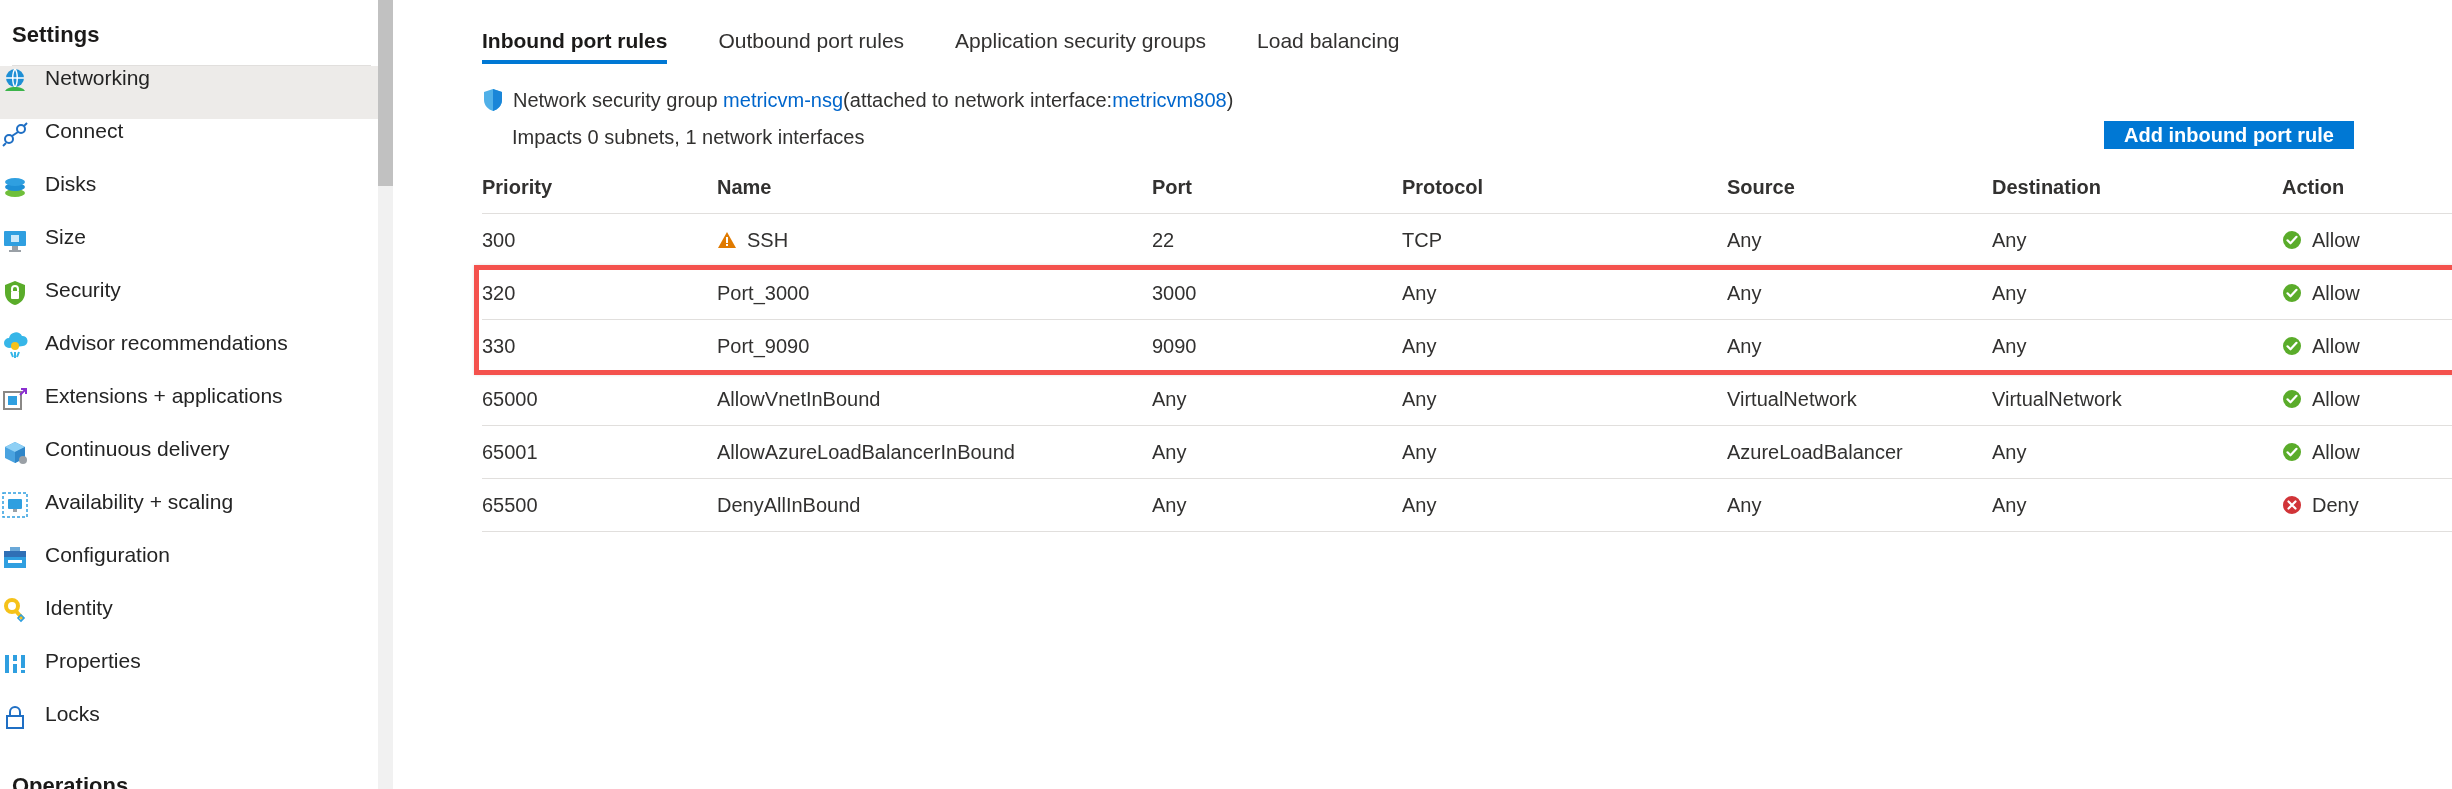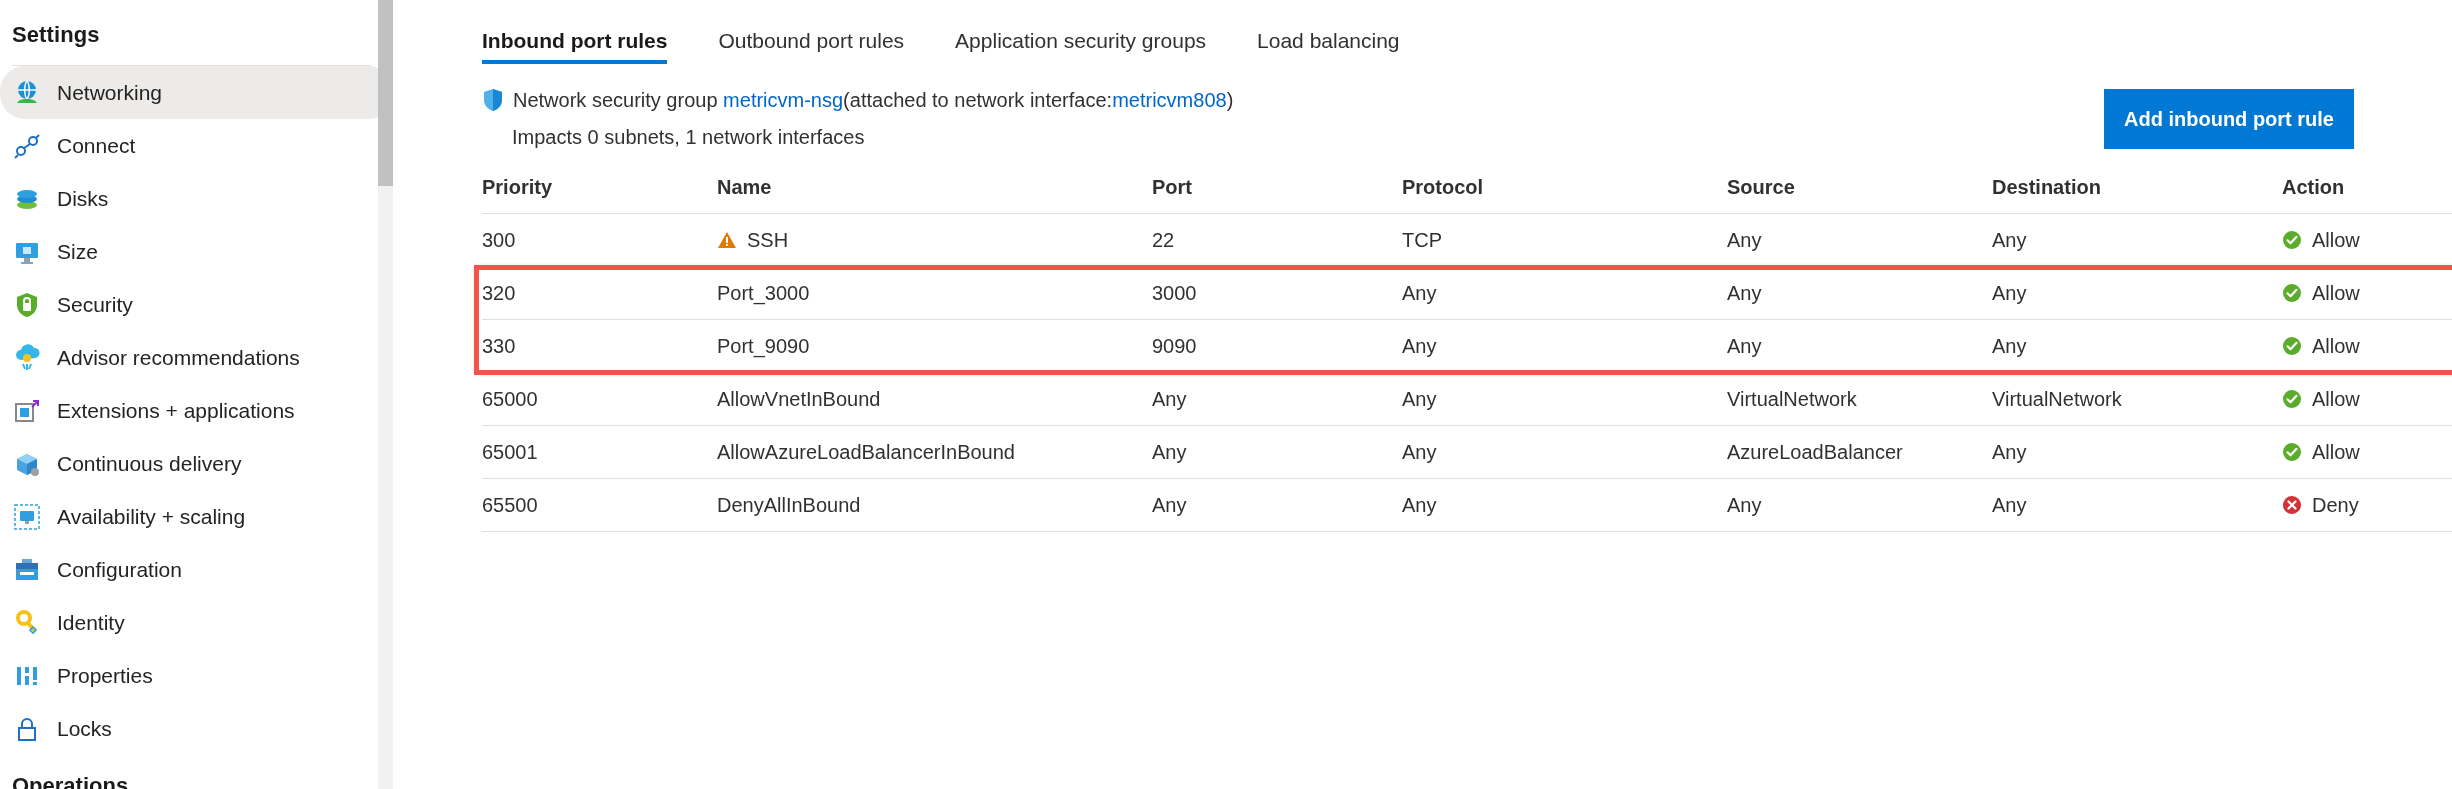--- a/index.html
+++ b/index.html
@@ -35,27 +35,24 @@
     letter-spacing: 0.1px;
   }
   .sidebar-divider {
     height: 1px;
     background: #e1dfdd;
     margin: 17px 22px 0 12px;
   }
   .nav-list { margin-top: 0; }
   .nav-item {
     display: flex;
-    align-items: center;
     height: 53px;
-    padding-left: 12px;
     cursor: pointer;
     font-size: 21px;
     color: #242424;
-    border-radius: 25px;
   }
   .nav-item.selected { background: #edebe9; }
   .nav-icon {
     width: 30px;
     height: 30px;
     margin-right: 15px;
     flex: 0 0 30px;
     display: flex;
     align-items: center;
     justify-content: center;
@@ -147,21 +144,21 @@
     margin-top: 12px;
     padding-left: 30px;
   }
   .add-btn {
     flex: 0 0 auto;
     background: #0078d4;
     color: #ffffff;
     font-size: 20px;
     font-weight: bold;
     border: none;
-    height: 60px;
+    height: 28px;
     padding: 0 20px;
     cursor: pointer;
     font-family: "Liberation Sans", sans-serif;
     white-space: nowrap;
     margin-top: 2px;
   }
 
   
   .table-wrap {
     margin-top: 27px;

